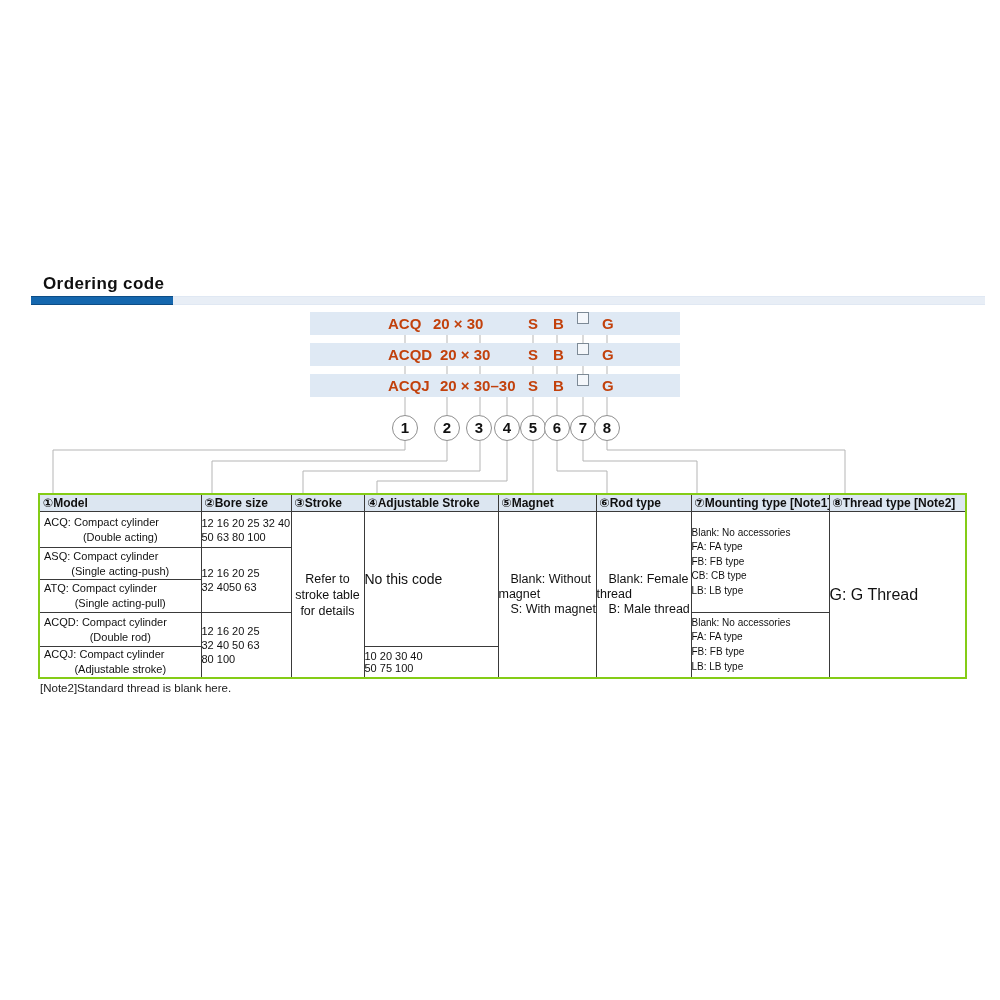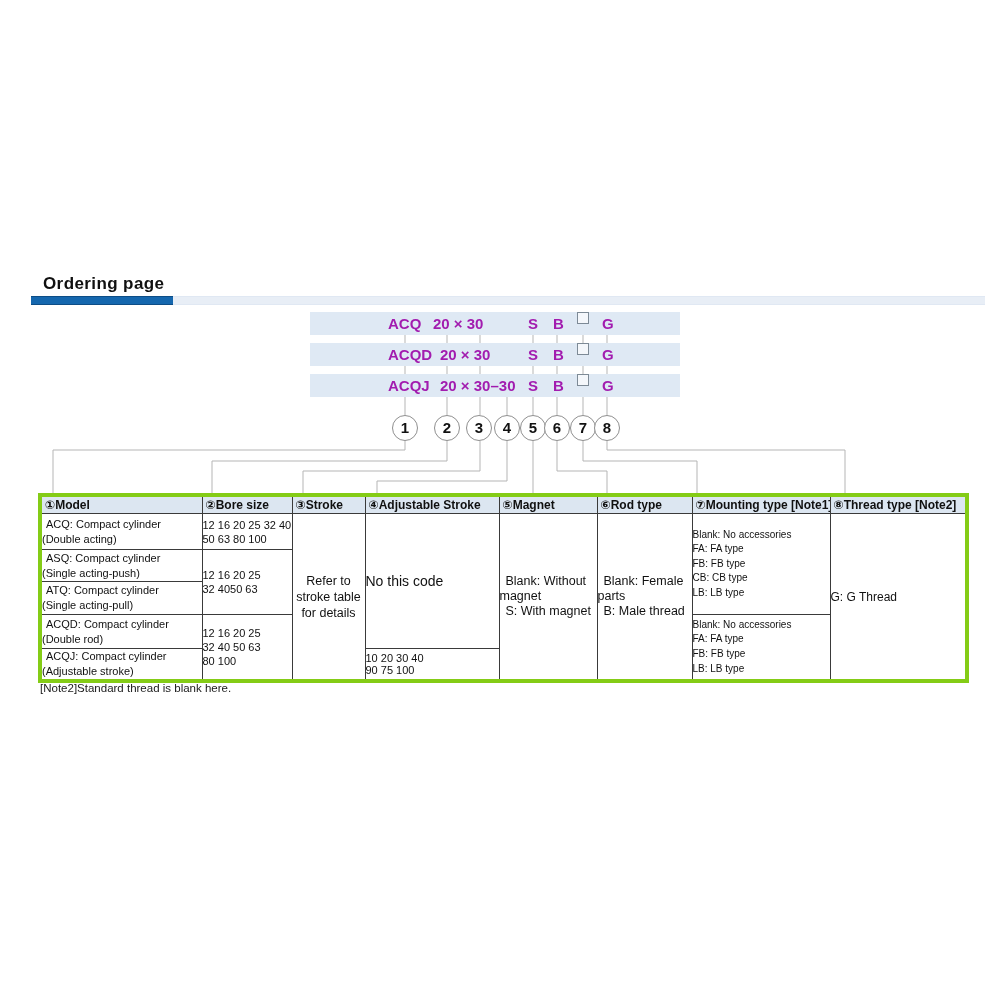--- a/index.html
+++ b/index.html
@@ -11,21 +11,21 @@
   
   .page-title{
     position:absolute;left:43px;top:274px;
     font-size:17px;font-weight:bold;letter-spacing:.4px;color:#101010;
   }
   .title-rule-dark{position:absolute;left:31px;top:296px;width:142px;height:7px;background:#1567ae;border-top:1px solid #0d4d86;border-bottom:1px solid #0d4d86;}
   .title-rule-light{position:absolute;left:173px;top:296px;width:812px;height:7px;background:#e8eef6;border-top:1px solid #e0e8f3;border-bottom:1px solid #e0e8f3;}
   
   .code-bar{
     position:absolute;left:310px;width:370px;height:23px;background:#dfe9f4;
-    font-size:15px;font-weight:bold;line-height:23px;color:#a21caf;
+    font-size:15px;font-weight:bold;line-height:23px;color:#c2410c;
   }
   .code-bar span{position:absolute;top:0;white-space:nowrap;}
   .cb-model{left:78px;}
   .cb-size-1{left:123px;}
   .cb-size-n{left:130px;}
   .cb-s{left:218px;}
   .cb-b{left:243px;}
   .cb-g{left:292px;}
   .blank-box{
     position:absolute;left:267px;top:6px;width:10px;height:10px;
@@ -36,49 +36,49 @@
   
   .num-circle{
     position:absolute;top:415px;width:26px;height:26px;border-radius:50%;
     border:1.5px solid #8f8f8f;background:#fff;box-sizing:border-box;
     font-size:15px;font-weight:bold;text-align:center;line-height:23px;color:#111;
   }
   
   table.spec{
     position:absolute;left:38px;top:493px;width:927px;
     border-collapse:collapse;table-layout:fixed;
-    border:4px solid #84cc16;
+    border:2px solid #84cc16;
   }
   table.spec th,table.spec td{
     border:1px solid #3a3a3a;padding:0;vertical-align:middle;
     overflow:hidden;
   }
   table.spec th{
     background:#dce6f1;font-size:12px;font-weight:bold;text-align:left;
     padding:1px 1px 1px 3px;white-space:nowrap;color:#101010;
   }
   .cell-model{font-size:11px;line-height:15px;}
   .cell-model .l1{text-align:left;padding-left:4px;white-space:nowrap;}
-  .cell-model .l2{text-align:left;white-space:nowrap;}
+  .cell-model .l2{text-align:center;white-space:nowrap;}
   .cell-bore{font-size:11px;line-height:14px;padding-left:4px;white-space:pre-line;}
   .cell-stroke{font-size:12.5px;line-height:16px;text-align:center;white-space:pre-line;margin-left:32px;}
   .cell-adj-top{font-size:14px;padding-left:8px;}
   .cell-adj-bottom{font-size:11px;line-height:12px;padding-left:8px;white-space:pre-line;}
   .cell-magnet,.cell-rod{font-size:12.5px;line-height:15px;}
-  .cell-magnet .ll,.cell-rod .ll{padding-left:6px;text-align:left;white-space:nowrap;}
+  .cell-magnet .ll,.cell-rod .ll{padding-left:12px;text-align:left;white-space:nowrap;}
   .cell-magnet .lr,.cell-rod .lr{padding-right:6px;text-align:left;white-space:nowrap;}
   .cell-mount{font-size:10px;line-height:14.6px;padding-left:7px;white-space:pre-line;}
-  .cell-thread{font-size:12px;padding-left:9px;border-radius:18px;}
+  .cell-thread{font-size:16px;padding-left:9px;border-radius:18px;}
   
   .notes{position:absolute;left:40px;top:681px;font-size:11.5px;line-height:15px;color:#1a1a1a;}
 </style>
 </head>
 <body>
 
-<div class="page-title">Ordering page</div>
+<div class="page-title">Ordering code</div>
 <div class="title-rule-dark"></div>
 <div class="title-rule-light"></div>
 
 <svg class="connectors" viewBox="0 0 1000 1000">
   <g stroke="#b5b5b5" stroke-width="1" fill="none">
 
     <path d="M405 335V343 M447 335V343 M480 335V343 M533 335V343 M557 335V343 M583 335V343 M607 335V343"></path>
 
     <path d="M405 366V374 M447 366V374 M480 366V374 M533 366V374 M557 366V374 M583 366V374 M607 366V374"></path>
 
@@ -162,21 +162,21 @@
 stroke table
 for details</td>
     <td class="cell-adj-top" rowspan="4">No this code</td>
     <td class="cell-magnet" rowspan="5">
       <div class="ll">Blank: Without</div>
       <div class="lr">magnet</div>
       <div class="ll">S: With magnet</div>
     </td>
     <td class="cell-rod" rowspan="5">
       <div class="ll">Blank: Female</div>
-      <div class="lr">parts</div>
+      <div class="lr">thread</div>
       <div class="ll">B: Male thread</div>
     </td>
     <td class="cell-mount" rowspan="3">Blank: No accessories
 FA: FA type
 FB: FB type
 CB: CB type
 LB: LB type</td>
     <td class="cell-thread" rowspan="5">G: G Thread</td>
   </tr>
   <tr style="height:32px">
@@ -205,20 +205,20 @@
 FA: FA type
 FB: FB type
 LB: LB type</td>
   </tr>
   <tr style="height:31px">
     <td class="cell-model">
       <div class="l1">ACQJ: Compact cylinder</div>
       <div class="l2">(Adjustable stroke)</div>
     </td>
     <td class="cell-adj-bottom">10 20 30 40
-90 75 100</td>
+50 75 100</td>
   </tr>
 </tbody>
   </table>
 
 <div class="notes">
   <div>[Note2]Standard thread is blank here.</div>
 </div>
 
 </body></html>

